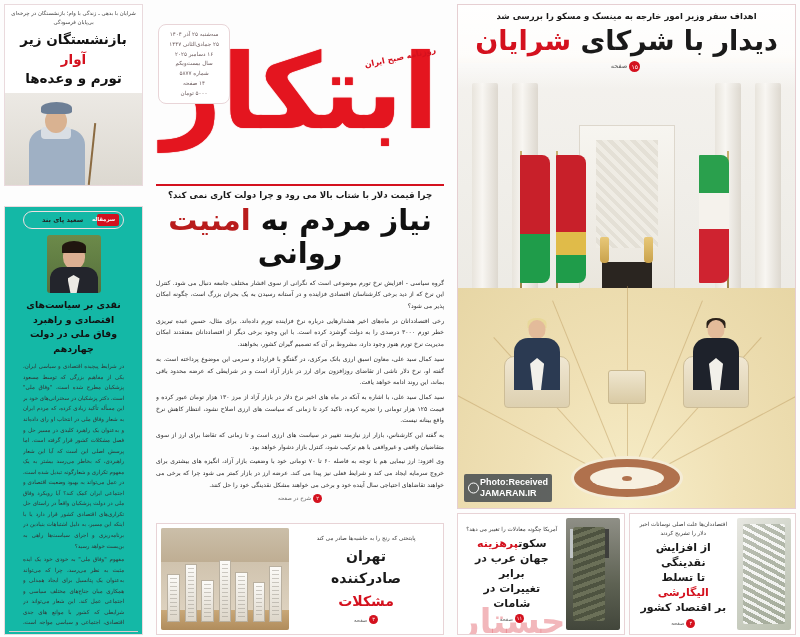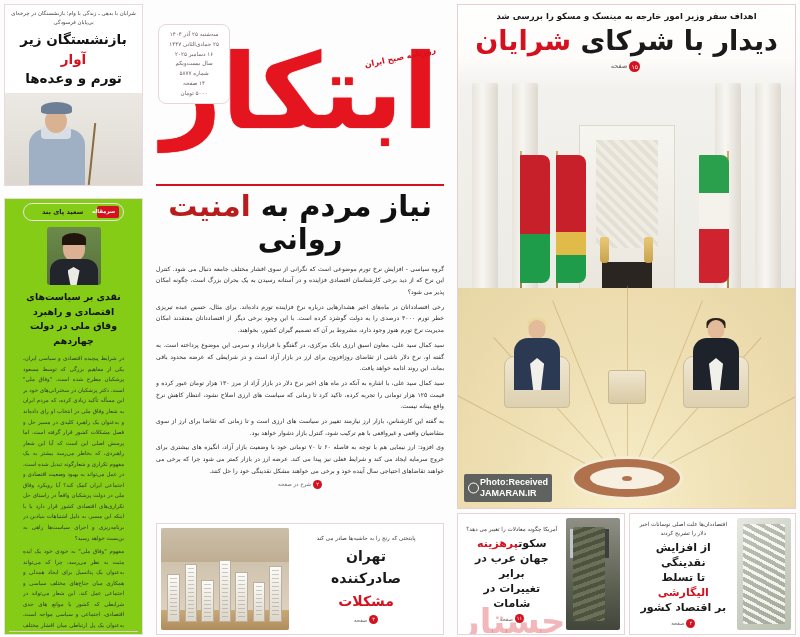--- a/index.html
+++ b/index.html
@@ -498,23 +498,23 @@
     background: linear-gradient(180deg,#ece9e4,#dcd8d0);
     overflow: hidden;
   }
   .oldman-head { position:absolute; left:40px; top:16px; width:22px; height:24px; border-radius:50%; background:#d9b291; }
   .oldman-cap { position:absolute; left:36px; top:9px; width:31px; height:12px; border-radius:50% 50% 20% 20%; background:#6d7f96; }
   .oldman-body { position:absolute; left:24px; top:36px; width:56px; height:58px; border-radius:16px 16px 0 0; background:#9fb0c4; }
   .oldman-scarf{ position:absolute; left:36px; top:34px; width:30px; height:12px; background:#d9dee4; border-radius:4px;}
   .cane { position:absolute; left:86px; top:30px; width:2px; height:62px; background:#8b6b42; transform:rotate(6deg); }
 
   .left-opinion {
-    margin-top: 12px;
+    margin-top: 20px;
     border: 1px solid #eadadd;
-    background: #84cc16;
+    background: #14b8a6;
     flex: 1;
     padding: 4px 18px;
     display: flex;
     flex-direction: column;
     position: relative;
     overflow: hidden;
   }
   .op-head {
     display: flex;
     align-items: center;
@@ -705,20 +705,21 @@
         <div>۱۶ دسامبر ۲۰۲۵</div>
         <div>سال بیست‌ویکم</div>
         <div>شماره ۵۸۷۷</div>
         <div>۱۴ صفحه</div>
         <div>۵۰۰۰ تومان</div>
       </div>
     </div>
 
     <div class="hr-red"></div>
 
+    <div class="lead-kicker">چرا قیمت دلار با شتاب بالا می رود و چرا دولت کاری نمی کند؟</div>
 
     <div class="lead-title">
       <span>نیاز مردم به</span>
       <span class="hl">امنیت</span>
       <span>روانی</span>
     </div>
 
     <div class="lead-body">
       <p>گروه سیاسی - افزایش نرخ تورم موضوعی است که نگرانی از سوی اقشار مختلف جامعه دنبال می شود. کنترل این نرخ که از دید برخی کارشناسان اقتصادی فزاینده و در آستانه رسیدن به یک بحران بزرگ است، چگونه امکان پذیر می شود؟</p>
       <p>رخی اقتصاددانان در ماه‌های اخیر هشدارهایی درباره نرخ فزاینده تورم داده‌اند. برای مثال، حسین عبده تبریزی خطر تورم ۳۰۰۰ درصدی را به دولت گوشزد کرده است. با این وجود برخی دیگر از اقتصاددانان معتقدند امکان مدیریت نرخ تورم هنوز وجود دارد، مشروط بر آن که تصمیم گیران کشور، بخواهند.</p>

